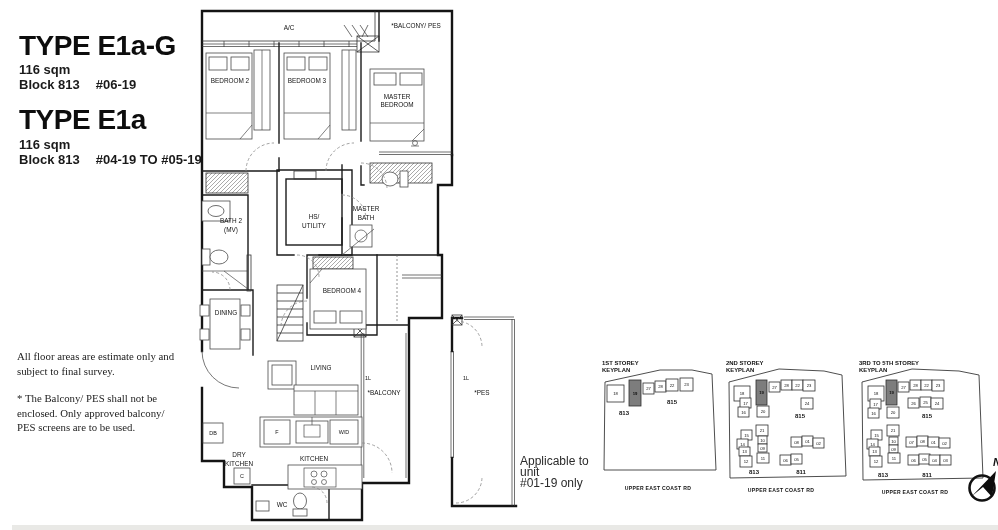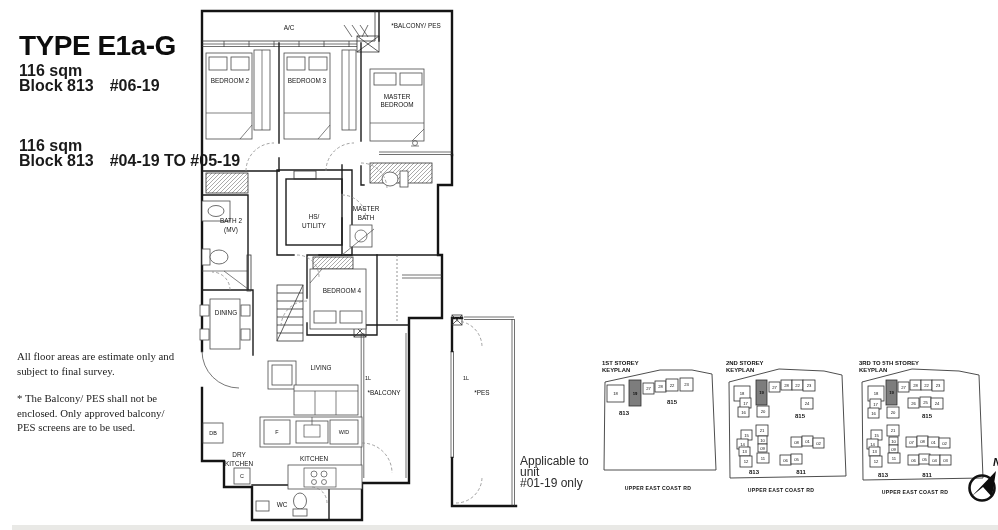--- a/index.html
+++ b/index.html
@@ -1,20 +1,20 @@
 <!DOCTYPE html>
 <html><head>
 <meta charset="utf-8">
 <style>
   html,body{margin:0;padding:0;background:#fff;}
   #page{position:relative;width:998px;height:530px;background:#ffffff;overflow:hidden;
         font-family:"Liberation Sans",sans-serif;color:#111;margin-left:12px;}
   
   .type-title{position:absolute;left:7px;font-weight:700;font-size:28px;letter-spacing:-0.5px;color:#0d0d0d;}
-  .type-meta{position:absolute;left:7px;font-weight:700;font-size:16px;color:#1a1a1a;}
+  .type-meta{position:absolute;left:7px;font-weight:700;font-size:13px;color:#1a1a1a;}
   .stack-gap{display:inline-block;margin-left:16px;}
   #notes{position:absolute;left:5px;top:349px;width:162px;
          font-family:"Liberation Serif",serif;font-size:10.8px;line-height:14.5px;color:#1c1c1c;}
   #notes p{margin:0 0 13px 0;}
   
   .wall{fill:none;stroke:#141414;stroke-width:2.4;stroke-linecap:square;}
   .wallmid{fill:none;stroke:#1b1b1b;stroke-width:1.4;stroke-linecap:square;}
   .thin{fill:none;stroke:#333;stroke-width:0.8;}
   .furn{fill:#fff;stroke:#4a4a4a;stroke-width:0.8;}
   .furnline{fill:none;stroke:#4a4a4a;stroke-width:0.7;}
@@ -41,20 +41,21 @@
 </head>
 <body>
 
 <div id="page">
 
   <div class="type-title" style="top:30px;">TYPE E1a-G</div>
   <div class="type-meta" style="top:62px;"><span>116 sqm</span></div>
   <div class="type-meta" style="top:77px;">
     <span>Block 813</span><span class="stack-gap">#06-19</span>
   </div>
+  <div class="type-title" style="top:104px;">TYPE E1a</div>
   <div class="type-meta" style="top:137px;"><span>116 sqm</span></div>
   <div class="type-meta" style="top:152px;">
     <span>Block 813</span><span class="stack-gap">#04-19 TO #05-19</span>
   </div>
 
   <div id="notes">
     <p>All floor areas are estimate only and subject to final survey.</p>
     <p>* The Balcony/ PES shall not be enclosed. Only approved balcony/ PES screens are to be used.</p>
   </div>
 

